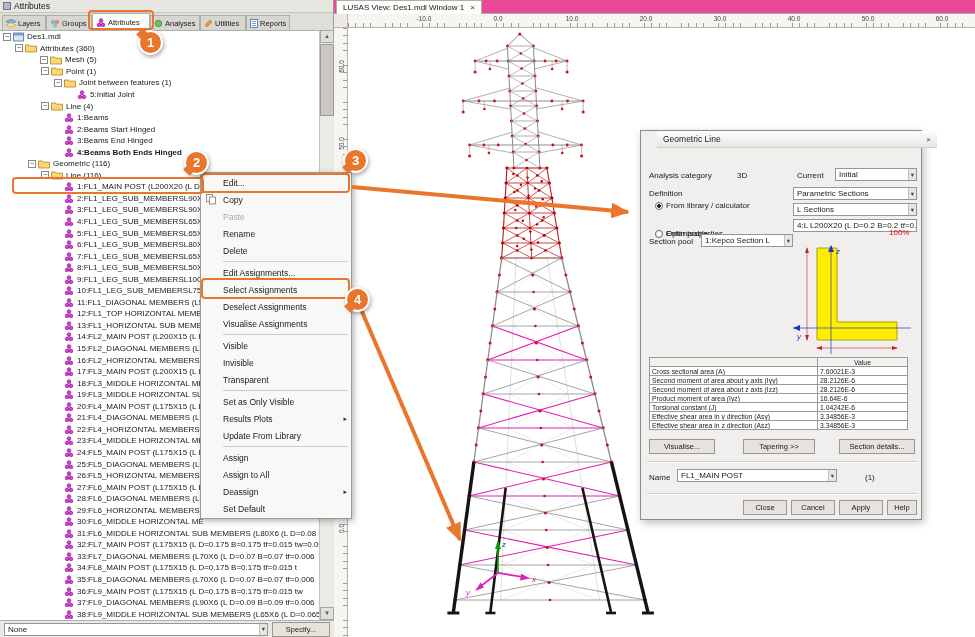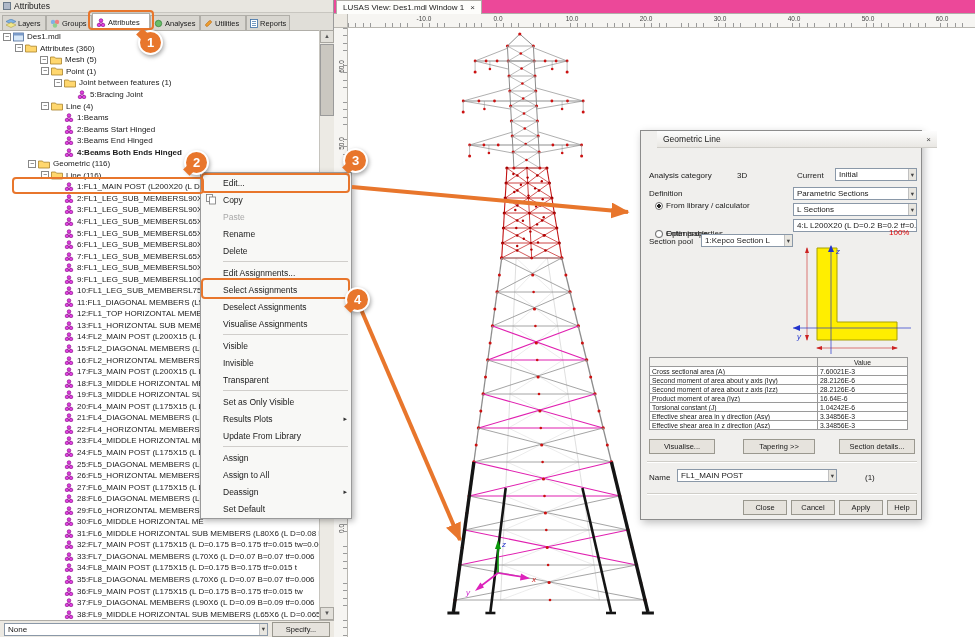--- a/index.html
+++ b/index.html
@@ -228,21 +228,21 @@
           <span class="tico">
             <svg width="10" height="9">
               <line x1="3" y1="7" x2="7" y2="7" stroke="#b000b0" stroke-width="0.8"></line>
               <line x1="3" y1="7" x2="5" y2="2.5" stroke="#b000b0" stroke-width="0.8"></line>
               <line x1="7" y1="7" x2="5" y2="2.5" stroke="#b000b0" stroke-width="0.8"></line>
               <circle cx="5" cy="2.5" r="1.8" fill="#e040e0" stroke="#800080" stroke-width="0.6"></circle>
               <circle cx="3" cy="7" r="1.8" fill="#e040e0" stroke="#800080" stroke-width="0.6"></circle>
               <circle cx="7" cy="7" r="1.8" fill="#e040e0" stroke="#800080" stroke-width="0.6"></circle>
             </svg>
           </span>
-          <span>5:Bracing Joint</span>
+          <span>5:Initial Joint</span>
         </div>
         <div class="trow" style="padding-left: 41px;">
           <span class="exp">−</span>
           <span class="tico">
             <svg width="12" height="10">
               <path d="M0.5 2 h4 l1 1.2 h6 v5.8 h-11 z" fill="#ffd76e" stroke="#a8822a" stroke-width="0.8"></path>
             </svg>
           </span>
           <span>Line (4)</span>
         </div>

